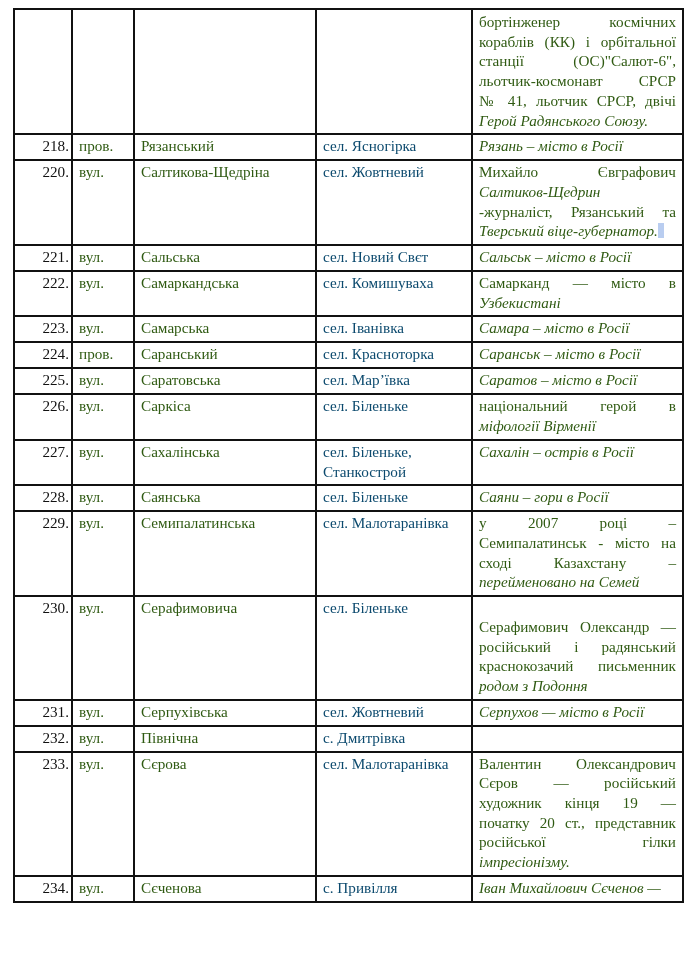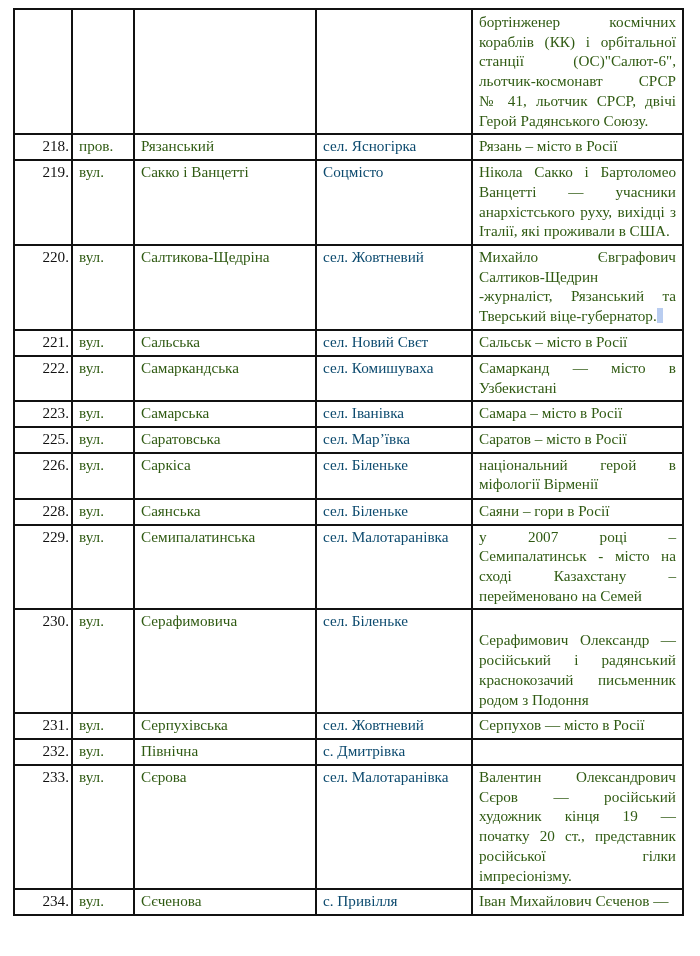--- a/index.html
+++ b/index.html
@@ -11,21 +11,21 @@
   col.c-type { width: 62px; }
   col.c-name { width: 182px; }
   col.c-loc { width: 156px; }
   col.c-desc { width: 211px; }
   td { border: 2px solid #111111; vertical-align: top; padding: 1px 6px 3px 6px;
        font-size: 15.2px; line-height: 19.7px; color: #2f5a12; }
   td.num { text-align: right; color: #111111; padding: 1px 2px 3px 16px; position: relative; }
   td.loc { color: #0c4a6e; }
   td.desc { text-align: justify; }
   td.desc span.line { display: block; text-align: justify; text-align-last: justify; }
-  td.desc span.line.last { text-align-last: left; }
+  td.desc span.line.last { text-align-last: left; font-style: italic; }
   .caret { display: inline-block; width: 6px; height: 15px; background: #b9cdf0; vertical-align: -2px; }
 </style>
 </head>
 <body>
 
 <div class="page">
   <table>
     <colgroup>
       <col class="c-num">
         <col class="c-type">
@@ -53,32 +53,20 @@
       <tr style="height:26px">
         <td class="num">218.</td>
         <td>пров.</td>
         <td>Рязанський</td>
         <td class="loc">сел. Ясногірка</td>
         <td class="desc">
           <span class="line last">Рязань – місто  в Росії</span>
         </td>
       </tr>
 
-      <tr style="height:80px">
-        <td class="num">219.</td>
-        <td>вул.</td>
-        <td>Сакко і Ванцетті</td>
-        <td class="loc">Соцмісто</td>
-        <td class="desc">
-          <span class="line">Нікола Сакко і Бартоломео</span>
-          <span class="line">Ванцетті — учасники</span>
-          <span class="line">анархістського руху, вихідці з</span>
-          <span class="line last">Італії, які проживали в США.</span>
-        </td>
-      </tr>
 
       <tr style="height:80px">
         <td class="num">220.</td>
         <td>вул.</td>
         <td>Салтикова-Щедріна</td>
         <td class="loc">сел. Жовтневий</td>
         <td class="desc">
           <span class="line">Михайло Євграфович</span>
           <span class="line last">Салтиков-Щедрин</span>
           <span class="line">-журналіст, Рязанський та</span>
@@ -110,20 +98,29 @@
       <tr style="height:24px">
         <td class="num">223.</td>
         <td>вул.</td>
         <td>Самарська</td>
         <td class="loc">сел. Іванівка</td>
         <td class="desc">
           <span class="line last">Самара – місто в Росії</span>
         </td>
       </tr>
 
+      <tr style="height:26px">
+        <td class="num">224.</td>
+        <td>пров.</td>
+        <td>Саранський</td>
+        <td class="loc">сел. Красноторка</td>
+        <td class="desc">
+          <span class="line last">Саранськ – місто в Росії</span>
+        </td>
+      </tr>
 
       <tr style="height:25px">
         <td class="num">225.</td>
         <td>вул.</td>
         <td>Саратовська</td>
         <td class="loc">сел. Мар’ївка</td>
         <td class="desc">
           <span class="line last">Саратов – місто в Росії</span>
         </td>
       </tr>
@@ -132,20 +129,29 @@
         <td class="num">226.</td>
         <td>вул.</td>
         <td>Саркіса</td>
         <td class="loc">сел. Біленьке</td>
         <td class="desc">
           <span class="line">національний герой в</span>
           <span class="line last">міфології Вірменії</span>
         </td>
       </tr>
 
+      <tr style="height:45px">
+        <td class="num">227.</td>
+        <td>вул.</td>
+        <td>Сахалінська</td>
+        <td class="loc">сел. Біленьке, Станкострой</td>
+        <td class="desc">
+          <span class="line last">Сахалін – острів в Росії</span>
+        </td>
+      </tr>
 
       <tr style="height:26px">
         <td class="num">228.</td>
         <td>вул.</td>
         <td>Саянська</td>
         <td class="loc">сел. Біленьке</td>
         <td class="desc">
           <span class="line last">Саяни – гори в Росії</span>
         </td>
       </tr>

